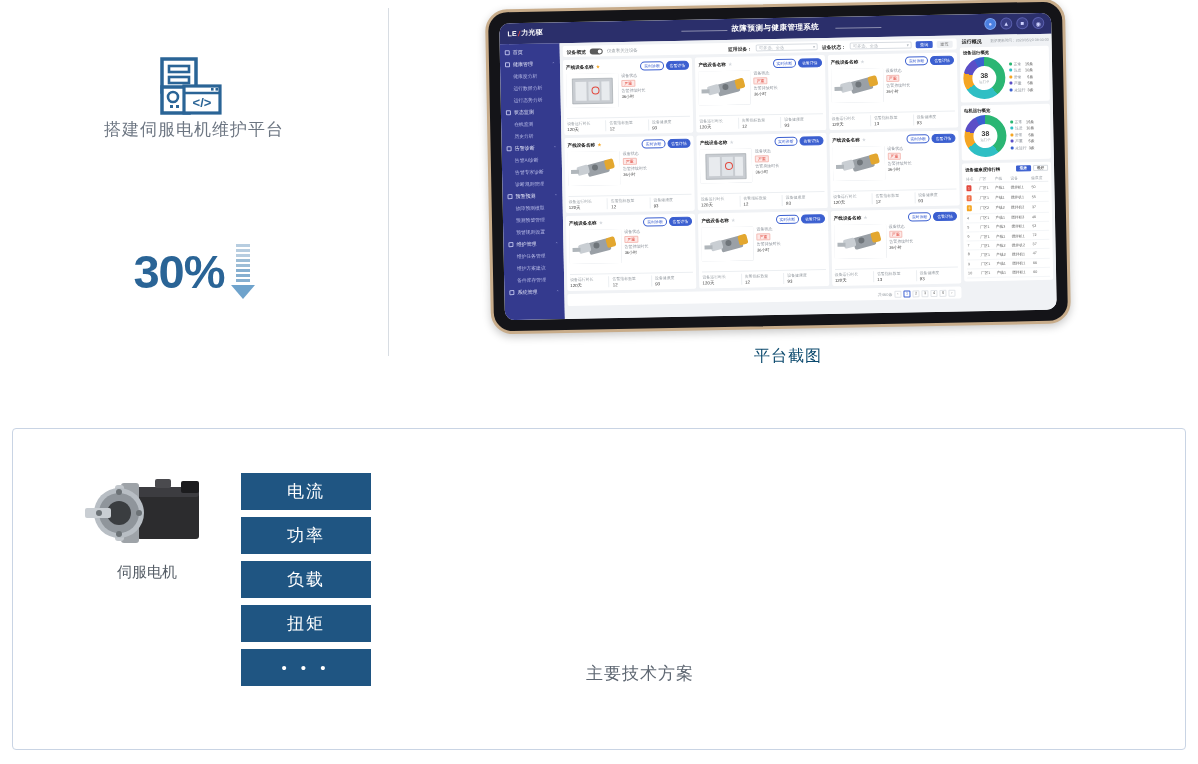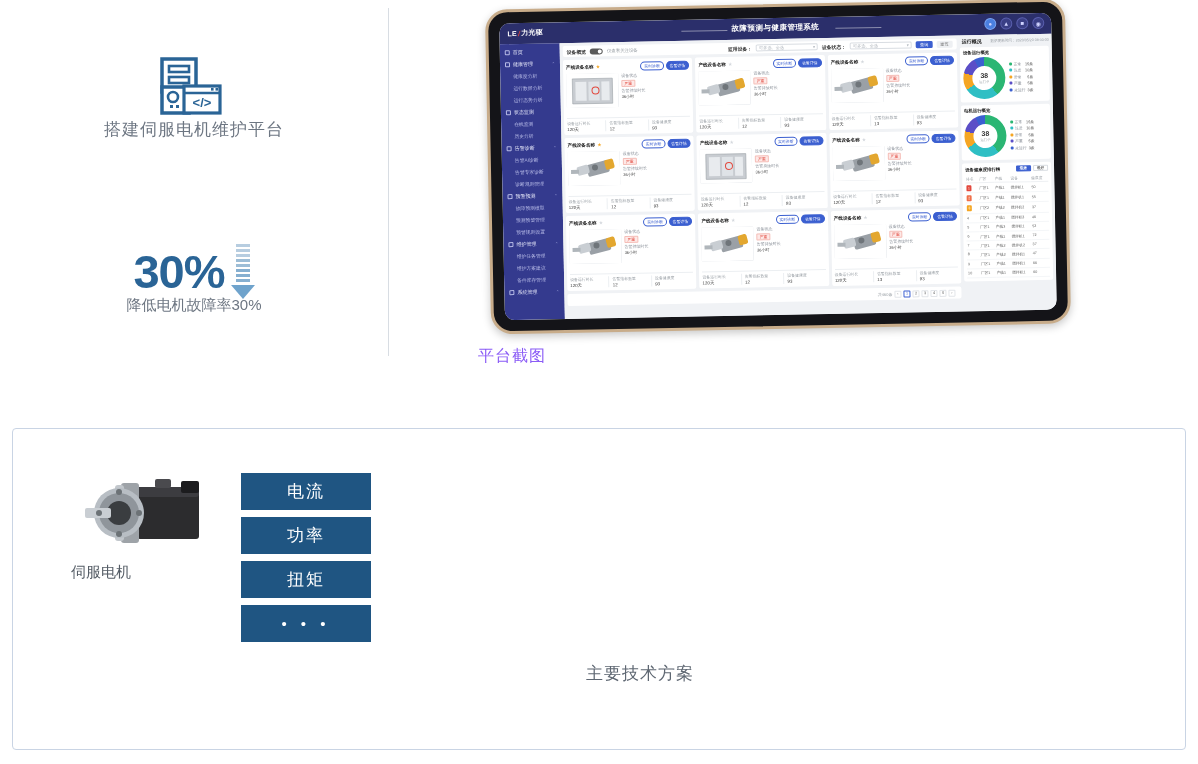--- a/index.html
+++ b/index.html
@@ -218,37 +218,37 @@
   .rk1 { background: #e2483d; } .rk2 { background: #f0704a; } .rk3 { background: #f5a623; }
   .tabs-mini { display: flex; gap: 2px; margin-left: auto; }
   .tab-mini {
     font-size: 3.6px; padding: 0 3px; border: .5px solid #d9dde2; border-radius: 1px;
     background: #fff; color: #777;
   }
   .tab-mini.on { background: #3b5fd0; border-color: #3b5fd0; color: #fff; }
 
   .screenshot-caption {
     position: absolute; left: 478px; top: 346px; width: 620px;
-    font-size: 16px; color: #8b5cf6; letter-spacing: 1px;
+    text-align: center; font-size: 16px; color: #0c4a6e; letter-spacing: 1px;
   }
 
   
   .bottom-panel {
     position: absolute; left: 12px; top: 428px; width: 1174px; height: 322px;
     border: 1px solid #c9d4e4; border-radius: 4px; background: #fff;
   }
 
   .prod-col { position: absolute; left: 58px; top: 40px; width: 152px; }
   .prod-item { margin-bottom: 10px; }
   .prod-img {
     width: 152px; height: 88px; border-radius: 2px;
     display: flex; align-items: center; justify-content: center; overflow: hidden;
   }
   .prod-label {
-    font-size: 15px; color: #555d66; margin-top: 6px;
+    text-align: center; font-size: 15px; color: #555d66; margin-top: 6px;
   }
 
   .param-col { position: absolute; left: 228px; top: 44px; width: 130px; }
   .param-box {
     height: 37px; background: #1f5582; color: #fff; margin-bottom: 7px;
     display: flex; align-items: center; justify-content: center;
     font-size: 17px; letter-spacing: 2px;
   }
   .param-box.dots { letter-spacing: 5px; font-size: 15px; }
 
@@ -301,21 +301,20 @@
           <g fill="#86afd0">
             <rect x="5" y="25" width="14" height="3"></rect>
             <rect x="5" y="30" width="14" height="3"></rect>
             <rect x="5" y="35" width="14" height="3"></rect>
           </g>
           <polygon points="0,41 24,41 12,55" fill="#6fa3cc"></polygon>
         </svg>
       </div>
     </div>
 
-    <div class="pct-caption">降低电机故障率30%</div>
   </div>
 
   <div class="tablet-wrap">
     <div class="tablet-body">
       <div class="tablet-screen">
 
         <div class="app-header">
           <div class="app-logo">
             <span>LE</span>
             <span class="logo-slash">/</span>
@@ -967,19 +966,20 @@
           </g>
         </svg>
       </div>
       <div class="prod-label">伺服电机</div>
     </div>
   </div>
 
   <div class="param-col" id="paramCol">
       <div class="param-box">电流</div>
       <div class="param-box">功率</div>
+      <div class="param-box">负载</div>
       <div class="param-box">扭矩</div>
       <div class="param-box dots">• • •</div>
     </div>
 
 </div>
 
 <div class="main-tech-caption">主要技术方案</div>
 
 </body></html>

